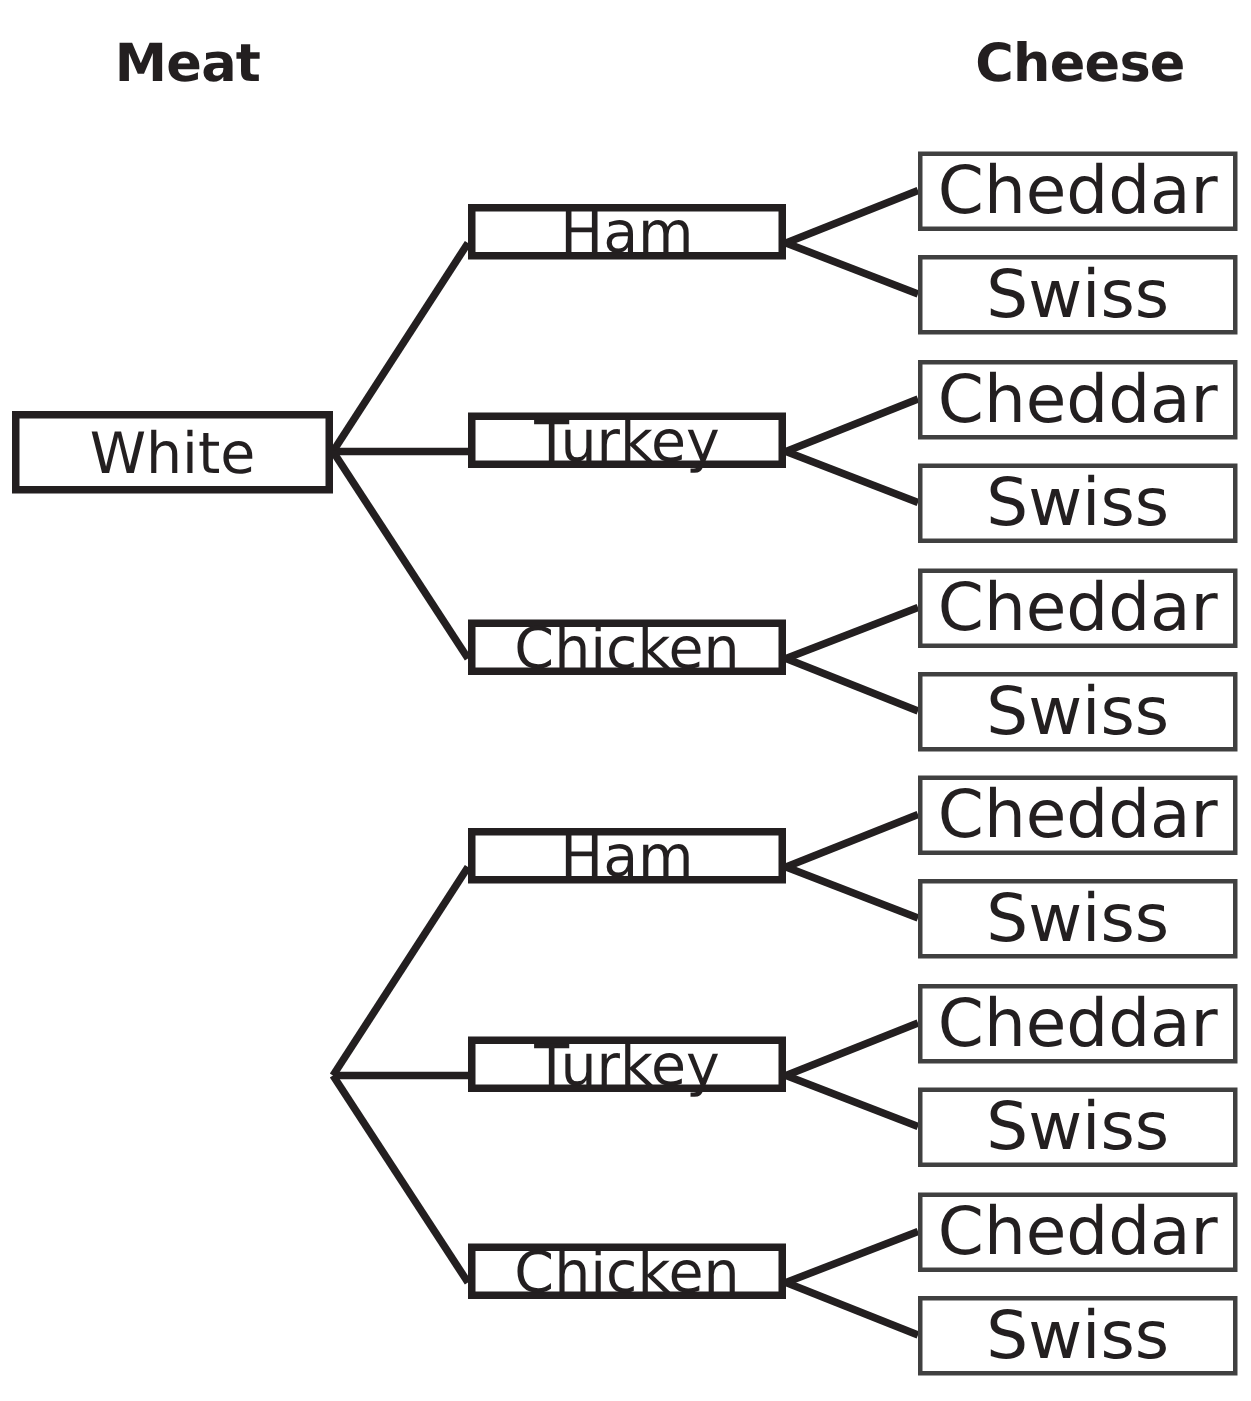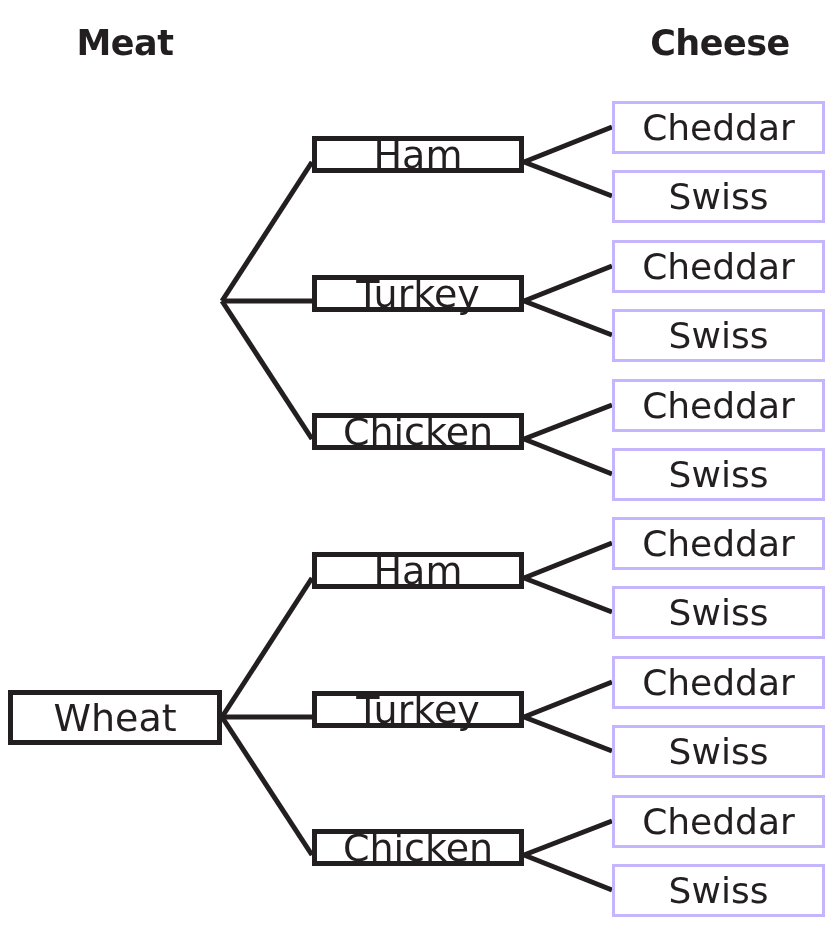--- a/index.html
+++ b/index.html
@@ -40,22 +40,22 @@
     justify-content: center;
     white-space: nowrap;
     line-height: 1;
     z-index: 3;
   }
   .node.bread, .node.meat {
     border: 5px solid #231f20;
     font-size: 38px;
   }
   .node.cheese {
-    border: 3px solid #c4b5fd;
-    font-size: 36px;
+    border: 3px solid #404040;
+    font-size: 44px;
   }
   .node.bread  { left: 8px;   width: 214px; height: 55px; }
   .node.meat   { left: 312px; width: 212px; height: 37px; }
   .node.cheese { left: 612px; width: 213px; height: 53px; }
 
   #lines {
     position: absolute;
     left: 0; top: 0;
     width: 834px;
     height: 934px;
@@ -93,33 +93,33 @@
     <line x1="524" y1="578" x2="612" y2="543"></line>
     <line x1="524" y1="578" x2="612" y2="612"></line>
 
     <line x1="524" y1="717" x2="612" y2="682"></line>
     <line x1="524" y1="717" x2="612" y2="751"></line>
 
     <line x1="524" y1="855" x2="612" y2="821"></line>
     <line x1="524" y1="855" x2="612" y2="890"></line>
   </svg>
 
+  <div class="node bread" style="top:274px">White</div>
 
   <div class="node meat" style="top:136px">Ham</div>
   <div class="node meat" style="top:275px">Turkey</div>
   <div class="node meat" style="top:413px">Chicken</div>
 
   <div class="node cheese" style="top:101px">Cheddar</div>
   <div class="node cheese" style="top:170px">Swiss</div>
   <div class="node cheese" style="top:240px">Cheddar</div>
   <div class="node cheese" style="top:309px">Swiss</div>
   <div class="node cheese" style="top:379px">Cheddar</div>
   <div class="node cheese" style="top:448px">Swiss</div>
 
-  <div class="node bread" style="top:690px">Wheat</div>
 
   <div class="node meat" style="top:552px">Ham</div>
   <div class="node meat" style="top:691px">Turkey</div>
   <div class="node meat" style="top:829px">Chicken</div>
 
   <div class="node cheese" style="top:517px">Cheddar</div>
   <div class="node cheese" style="top:586px">Swiss</div>
   <div class="node cheese" style="top:656px">Cheddar</div>
   <div class="node cheese" style="top:725px">Swiss</div>
   <div class="node cheese" style="top:795px">Cheddar</div>

